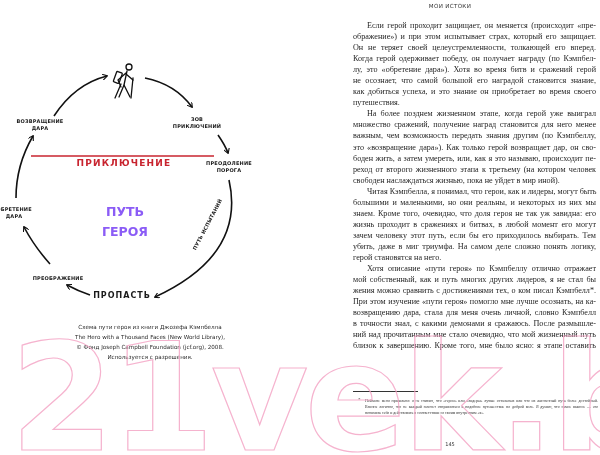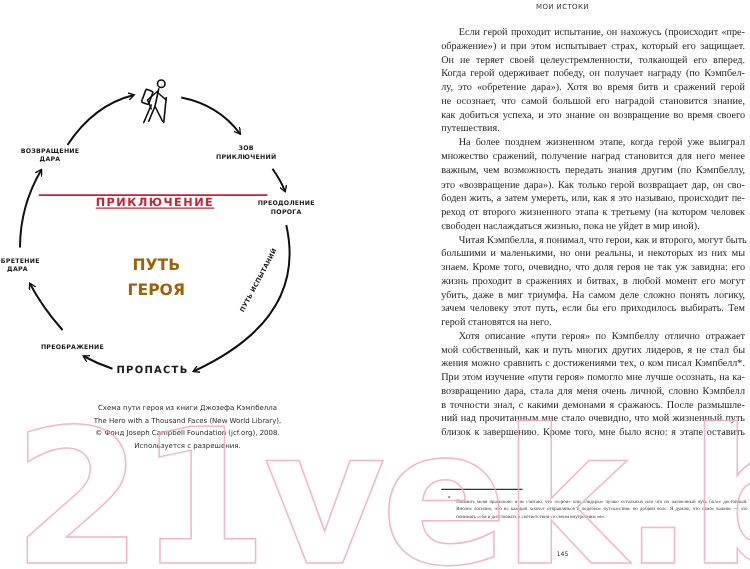--- a/index.html
+++ b/index.html
@@ -3,22 +3,22 @@
   <meta charset="utf-8">
   <style>
     html, body { margin: 0; padding: 0; }
     body { width: 600px; height: 455px; background: #ffffff; position: relative; overflow: hidden; font-family: "DejaVu Sans", sans-serif; color: #1a1a1a; }
     .spread { position: absolute; left: 0; top: 0; width: 600px; height: 455px; }
     .left-page { position: absolute; left: 0; top: 0; width: 300px; height: 455px; }
     .right-page { position: absolute; left: 300px; top: 0; width: 300px; height: 455px; }
     .diagram { position: absolute; left: 0; top: 50px; width: 300px; height: 260px; }
     .diagram svg { position: absolute; left: 0; top: 0; }
     .lbl { position: absolute; font-family: "DejaVu Sans", sans-serif; font-weight: bold; font-size: 5px; letter-spacing: 0.2px; text-align: center; line-height: 7px; color: #1a1a1a; white-space: pre-line; }
-    .adventure { position: absolute; left: 74px; top: 108px; width: 100px; text-align: center; font-family: "DejaVu Sans", sans-serif; font-weight: bold; font-size: 9px; letter-spacing: 1.2px; color: #c8242f; text-decoration: underline; }
-    .title { position: absolute; left: 90px; top: 152px; width: 70px; text-align: center; font-family: "DejaVu Sans", sans-serif; font-weight: bold; font-size: 12.5px; line-height: 20px; color: #a16207; white-space: pre-line; }
+    .adventure { position: absolute; left: 74px; top: 108px; width: 100px; text-align: center; font-family: "DejaVu Sans", sans-serif; font-weight: bold; font-size: 9px; letter-spacing: 1.2px; color: #c8242f; }
+    .title { position: absolute; left: 90px; top: 152px; width: 70px; text-align: center; font-family: "DejaVu Sans", sans-serif; font-weight: bold; font-size: 12.5px; line-height: 20px; color: #8b5cf6; white-space: pre-line; }
     .abyss { position: absolute; left: 87px; top: 241px; width: 70px; text-align: center; font-family: "DejaVu Sans", sans-serif; font-weight: bold; font-size: 8px; letter-spacing: 1px; color: #1a1a1a; }
     .trials { position: absolute; left: 178px; top: 170px; width: 60px; font-family: "DejaVu Sans", sans-serif; font-weight: bold; font-size: 5px; letter-spacing: 0.2px; color: #1a1a1a; transform: rotate(-62deg); transform-origin: center; }
     .caption { position: absolute; left: 0; top: 322px; width: 300px; text-align: center; font-family: "DejaVu Sans", sans-serif; font-size: 5.6px; line-height: 10px; color: #2a2a2a; }
     .caption div { white-space: nowrap; }
     .running-head { position: absolute; left: 0; top: 3px; width: 300px; text-align: center; font-family: "DejaVu Sans", sans-serif; font-size: 5.6px; letter-spacing: 0.3px; color: #333; }
     .body-text { position: absolute; left: 53px; top: 20px; width: 243px; font-family: "Liberation Serif", "DejaVu Serif", serif; font-size: 8.15px; line-height: 11.05px; color: #1f1f1f; text-align: justify; }
     .body-text p { margin: 0; text-indent: 14px; text-align: justify; }
     .body-text p .ln { display: block; text-align: justify; text-align-last: justify; white-space: nowrap; }
     .body-text p .ln.last { text-align-last: left; }
     .fn-rule { position: absolute; left: 53px; top: 391px; width: 65px; border-top: 0.8px solid #333; }
@@ -92,45 +92,45 @@
       <div>© Фонд Joseph Campbell Foundation (jcf.org), 2008.</div>
       <div>Используется с разрешения.</div>
     </div>
   </div>
 
   <div class="right-page">
     <div class="running-head">МОИ ИСТОКИ</div>
 
     <div class="body-text">
       <p>
-        <span class="ln">Если герой проходит испытание, он нахожусь (происходит «пре-</span>
+        <span class="ln">Если герой проходит защищает, он меняется (происходит «пре-</span>
         <span class="ln" style="text-indent:0">ображение») и при этом испытывает страх, который его защищает.</span>
         <span class="ln" style="text-indent:0">Он не теряет своей целеустремленности, толкающей его вперед.</span>
         <span class="ln" style="text-indent:0">Когда герой одерживает победу, он получает награду (по Кэмпбел-</span>
         <span class="ln" style="text-indent:0">лу, это «обретение дара»). Хотя во время битв и сражений герой</span>
         <span class="ln" style="text-indent:0">не осознает, что самой большой его наградой становится знание,</span>
-        <span class="ln" style="text-indent:0">как добиться успеха, и это знание он возвращение во время своего</span>
+        <span class="ln" style="text-indent:0">как добиться успеха, и это знание он приобретает во время своего</span>
         <span class="ln last" style="text-indent:0">путешествия.</span>
       </p>
       <p>
         <span class="ln">На более позднем жизненном этапе, когда герой уже выиграл</span>
         <span class="ln" style="text-indent:0">множество сражений, получение наград становится для него менее</span>
         <span class="ln" style="text-indent:0">важным, чем возможность передать знания другим (по Кэмпбеллу,</span>
         <span class="ln" style="text-indent:0">это «возвращение дара»). Как только герой возвращает дар, он сво-</span>
         <span class="ln" style="text-indent:0">боден жить, а затем умереть, или, как я это называю, происходит пе-</span>
         <span class="ln" style="text-indent:0">реход от второго жизненного этапа к третьему (на котором человек</span>
         <span class="ln last" style="text-indent:0">свободен наслаждаться жизнью, пока не уйдет в мир иной).</span>
       </p>
       <p>
-        <span class="ln">Читая Кэмпбелла, я понимал, что герои, как и второго, могут быть</span>
+        <span class="ln">Читая Кэмпбелла, я понимал, что герои, как и лидеры, могут быть</span>
         <span class="ln" style="text-indent:0">большими и маленькими, но они реальны, и некоторых из них мы</span>
         <span class="ln" style="text-indent:0">знаем. Кроме того, очевидно, что доля героя не так уж завидна: его</span>
         <span class="ln" style="text-indent:0">жизнь проходит в сражениях и битвах, в любой момент его могут</span>
+        <span class="ln" style="text-indent:0">зачем человеку этот путь, если бы его приходилось выбирать. Тем</span>
         <span class="ln" style="text-indent:0">убить, даже в миг триумфа. На самом деле сложно понять логику,</span>
-        <span class="ln" style="text-indent:0">зачем человеку этот путь, если бы его приходилось выбирать. Тем</span>
         <span class="ln last" style="text-indent:0">герой становятся на него.</span>
       </p>
       <p>
         <span class="ln">Хотя описание «пути героя» по Кэмпбеллу отлично отражает</span>
         <span class="ln" style="text-indent:0">мой собственный, как и путь многих других лидеров, я не стал бы</span>
         <span class="ln" style="text-indent:0">жения можно сравнить с достижениями тех, о ком писал Кэмпбелл*.</span>
         <span class="ln" style="text-indent:0">При этом изучение «пути героя» помогло мне лучше осознать, на ка-</span>
         <span class="ln" style="text-indent:0">возвращению дара, стала для меня очень личной, словно Кэмпбелл</span>
         <span class="ln" style="text-indent:0">в точности знал, с какими демонами я сражаюсь. После размышле-</span>
         <span class="ln" style="text-indent:0">ний над прочитанным мне стало очевидно, что мой жизненный путь</span>

